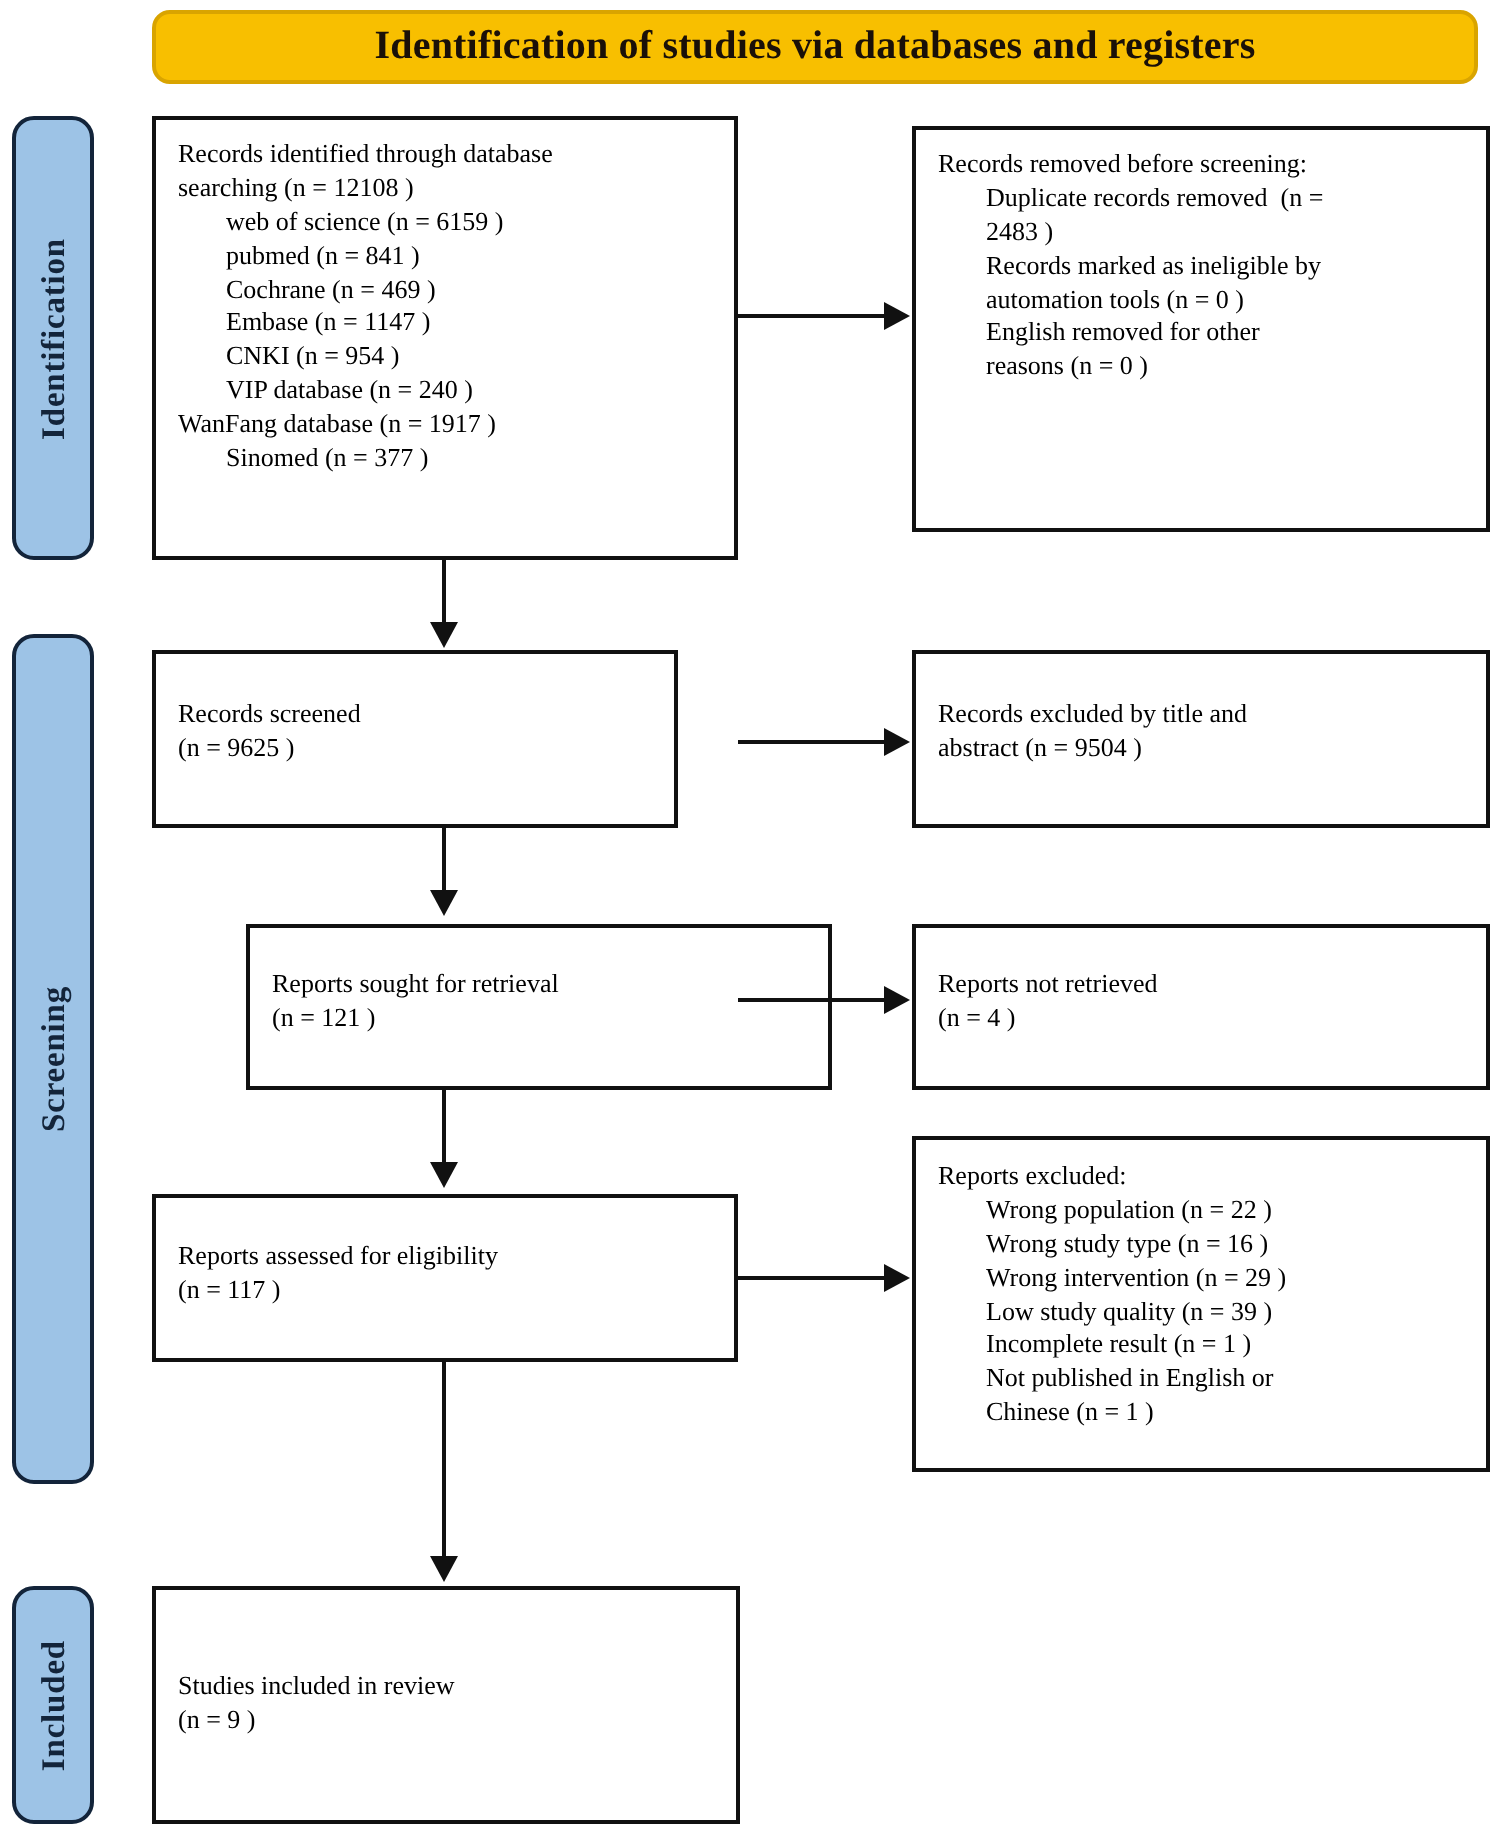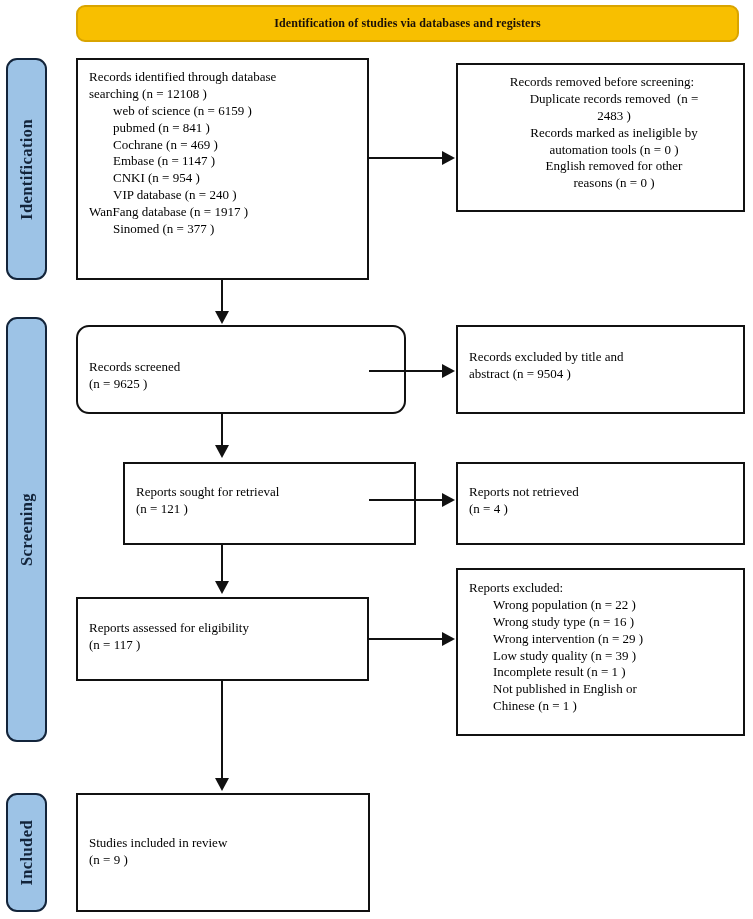--- a/index.html
+++ b/index.html
@@ -27,21 +27,21 @@
     border: 2px solid #d9a400;
     border-radius: 9px;
     box-sizing: border-box;
     display: flex;
     align-items: center;
     justify-content: center;
   }
   .header-banner-text {
     font-family: "Liberation Serif", "DejaVu Serif", serif;
     font-weight: bold;
-    font-size: 12px;
+    font-size: 20px;
     color: #1a1008;
     letter-spacing: 0.1px;
     white-space: nowrap;
   }
 
   
   .phase-bar {
     position: absolute;
     background: #9dc3e6;
     border: 2.5px solid #13243a;
@@ -77,27 +77,27 @@
     font-family: Liberation Serif, serif;
     font-size: 13px;
     line-height: 1.30;
     color: #000000;
     white-space: pre-wrap;
   }
   .flow-box .line.indent { padding-left: 24px; }
 
   
   .box-identified { left: 76px;  top: 58px;  width: 293px; height: 222px; }
-  .box-screened   { left: 76px;  top: 325px; width: 330px; height: 89px;  padding-top: 32px; border-radius: 13px; }
+  .box-screened   { left: 76px;  top: 325px; width: 263px; height: 89px;  padding-top: 22px; }
   .box-sought     { left: 76px;  top: 462px; width: 293px; height: 83px;  padding-top: 20px; margin-left: 47px; }
   .box-eligible   { left: 76px;  top: 597px; width: 293px; height: 84px;  padding-top: 21px; }
   .box-included   { left: 76px;  top: 793px; width: 294px; height: 119px; padding-top: 40px; }
 
   
-  .box-removed    { left: 456px; top: 63px;  width: 289px; height: 149px; text-align: center; }
+  .box-removed    { left: 456px; top: 63px;  width: 289px; height: 203px; }
   .box-excluded-ta{ left: 456px; top: 325px; width: 289px; height: 89px;  padding-top: 22px; }
   .box-notretr    { left: 456px; top: 462px; width: 289px; height: 83px;  padding-top: 20px; }
   .box-excluded   { left: 456px; top: 568px; width: 289px; height: 168px; padding-top: 10px; }
 
   
   .conn {
     position: absolute;
     background: #111111;
   }
   .v-line { width: 2px; }

